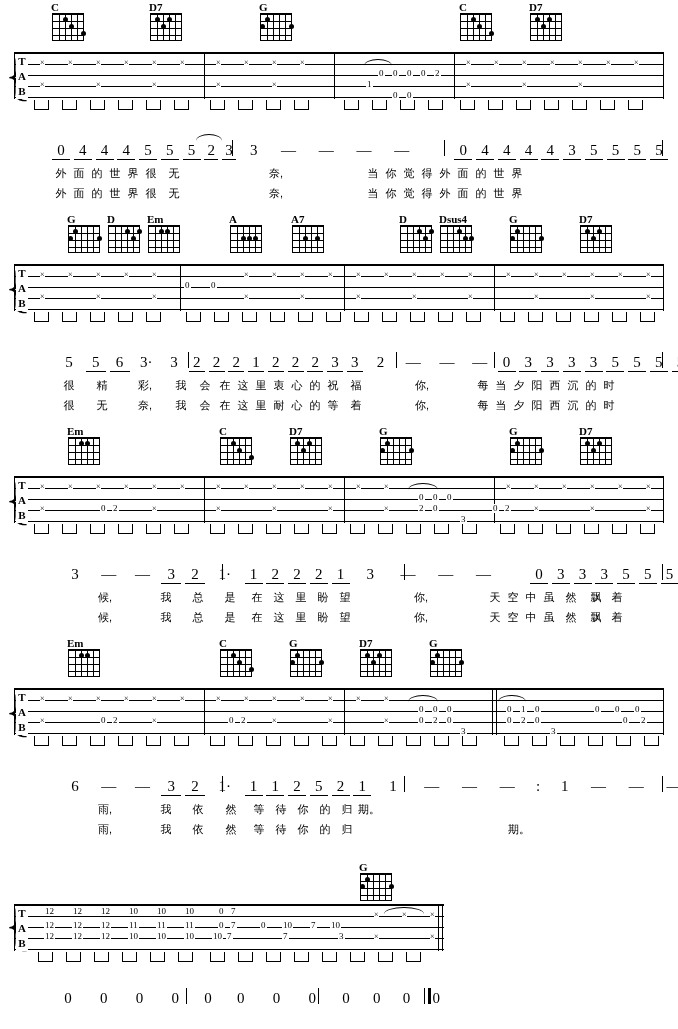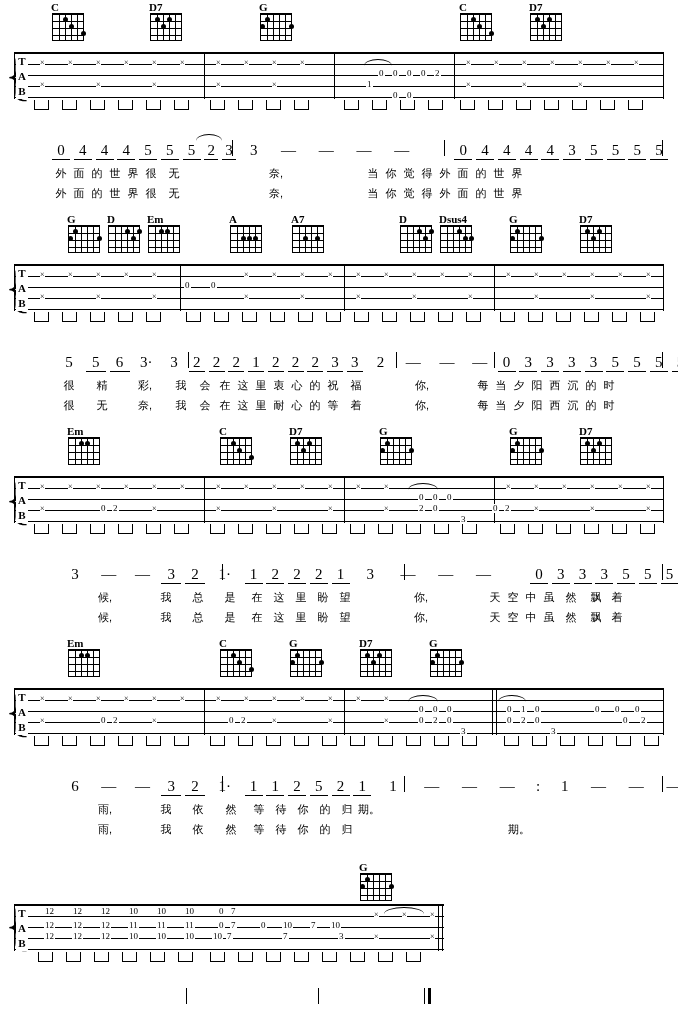--- a/index.html
+++ b/index.html
@@ -987,19 +987,33 @@
       <div class="strum" style="left:196px;top:47px"></div>
         <div class="strum" style="left:224px;top:47px"></div>
       <div class="strum" style="left:252px;top:47px"></div>
         <div class="strum" style="left:280px;top:47px"></div>
       <div class="strum" style="left:308px;top:47px"></div>
         <div class="strum" style="left:336px;top:47px"></div>
       <div class="strum" style="left:364px;top:47px"></div>
         <div class="strum" style="left:392px;top:47px"></div>
     </div>
 
+    <div class="numline" style="left:52px;top:128px;">
+      <span class="n" style="width:32px">0</span>
+      <span class="n" style="width:32px">0</span>
+      <span class="n" style="width:32px">0</span>
+      <span class="n" style="width:32px">0</span>
+      <span class="n" style="width:26px">0</span>
+      <span class="n" style="width:32px">0</span>
+      <span class="n" style="width:32px">0</span>
+      <span class="n" style="width:32px">0</span>
+      <span class="n" style="width:28px">0</span>
+      <span class="n" style="width:26px">0</span>
+      <span class="n" style="width:26px">0</span>
+      <span class="n" style="width:26px">0</span>
+    </div>
     <div class="bar" style="left:186px;top:126px;height:16px;"></div>
     <div class="bar" style="left:318px;top:126px;height:16px;"></div>
     <div class="bar" style="left:424px;top:126px;height:16px;"></div>
     <div class="bar" style="left:428px;top:126px;height:16px;width:3px;"></div>
   </div>
 
 </div>
 
 </body></html>

